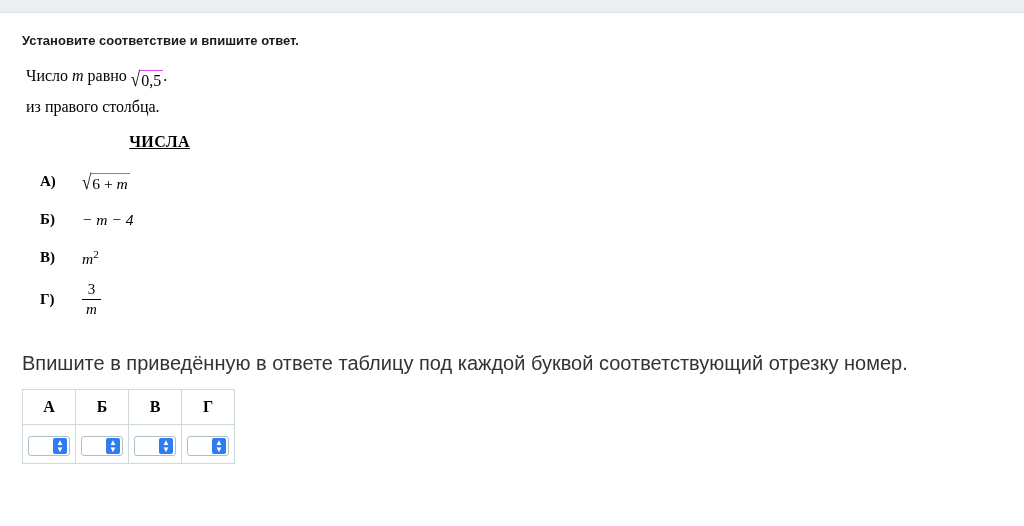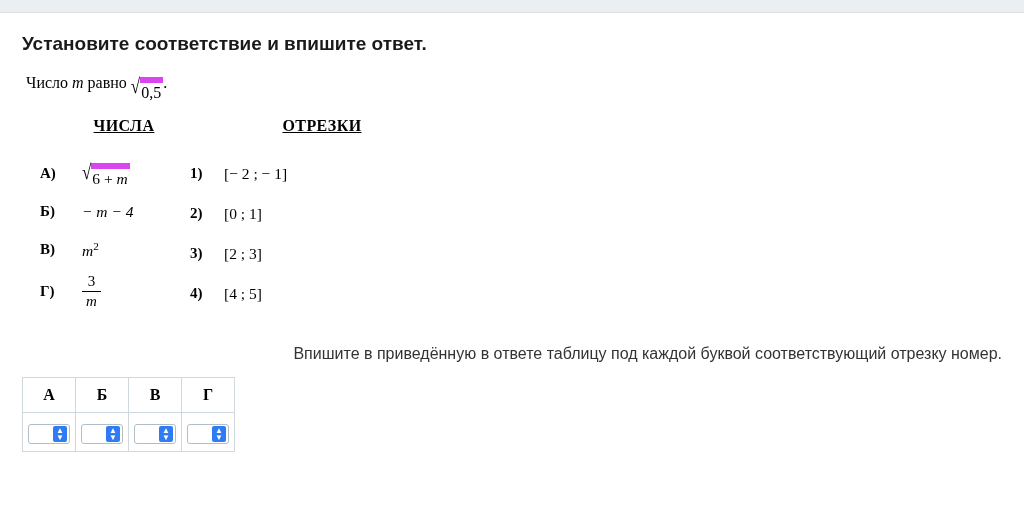--- a/index.html
+++ b/index.html
@@ -18,21 +18,21 @@
     height: 12px;
     background: #eceff1;
     border-bottom: 1px solid #e0e0e0;
   }
   .page {
     padding: 12px 22px 0 22px;
   }
   .task-title {
     font-family: "Liberation Sans", sans-serif;
     font-weight: bold;
-    font-size: 19px;
+    font-size: 13px;
     color: #1a1a1a;
     margin: 8px 0 16px 0;
   }
   .para {
     font-size: 16px;
     line-height: 1.5;
     margin: 0 0 4px 4px;
   }
   .para.justify {
     text-align: justify;
@@ -45,40 +45,40 @@
     align-items: stretch;
     vertical-align: -0.18em;
   }
   .radical .sign {
     font-size: 17px;
     line-height: 1;
     transform: scaleY(1.25) translateY(1px);
     margin-right: 0px;
   }
   .radical .rad-body {
-    border-top: 6px solid #d946ef;
+    border-top: 1px solid #d946ef;
     padding: 0 2px 0 1px;
     line-height: 1.25;
   }
 
   .columns {
     display: flex;
     margin-top: 14px;
     padding-left: 18px;
   }
   .col-numbers { width: 150px; }
   .col-segments { width: 260px; }
   .col-head {
     font-family: "Liberation Serif", serif;
     font-weight: bold;
     font-size: 16px;
     text-decoration: underline;
     letter-spacing: 0.4px;
-    margin-bottom: 24px;
-    text-align: center;
+    margin-bottom: 16px;
+    text-align: right;
     padding-left: 18px;
   }
   .col-head.seg { padding-left: 4px; }
 
   .row {
     display: flex;
     align-items: center;
     min-height: 30px;
     margin-bottom: 8px;
   }
@@ -121,24 +121,23 @@
     font-size: 15px;
     width: 26px;
   }
   .seg-val {
     font-size: 15.5px;
     padding-left: 8px;
   }
 
   .instruction {
     font-family: "Liberation Sans", sans-serif;
-    font-size: 16px;
+    font-size: 20px;
     color: #333;
     margin-top: 26px;
-    text-align: right;
   }
   .answer-table {
     margin-top: 14px;
     border-collapse: collapse;
     border: 1px solid #cfd8dc;
   }
   .answer-table th {
     width: 50px;
     height: 32px;
     font-family: "Liberation Serif", serif;
@@ -189,20 +188,21 @@
 
   <div class="task-title">Установите соответствие и впишите ответ.</div>
 
   <div class="para">
     <span>Число </span><span class="mi">m</span><span> равно </span><span class="radical">
         <span class="sign">√</span>
         <span class="rad-body">0,5</span>
       </span><span>.</span>
   </div>
 
+  <div class="para">из правого столбца.</div>
 
   <div class="columns">
 
     <div class="col-numbers">
       <div class="col-head">ЧИСЛА</div>
 
       <div class="row">
         <span class="lbl">А)</span>
         <span class="expr">
           <span class="radical">
@@ -226,40 +226,20 @@
         <span class="lbl">Г)</span>
         <span class="expr">
           <span class="frac">
             <span class="num">3</span>
             <span class="den">m</span>
           </span>
         </span>
       </div>
     </div>
 
-    <div class="col-segments">
-      <div class="col-head seg">ОТРЕЗКИ</div>
-
-      <div class="seg-row">
-        <span class="seg-num">1)</span>
-        <span class="seg-val">[− 2 ;  − 1]</span>
-      </div>
-      <div class="seg-row">
-        <span class="seg-num">2)</span>
-        <span class="seg-val">[0 ;  1]</span>
-      </div>
-      <div class="seg-row">
-        <span class="seg-num">3)</span>
-        <span class="seg-val">[2 ;  3]</span>
-      </div>
-      <div class="seg-row">
-        <span class="seg-num">4)</span>
-        <span class="seg-val">[4 ;  5]</span>
-      </div>
-    </div>
 
   </div>
 
   <div class="instruction">Впишите в приведённую в ответе таблицу под каждой буквой соответствующий отрезку номер.</div>
 
   <table class="answer-table">
     <tbody>
         <tr>
       <th>А</th>
       <th>Б</th>

